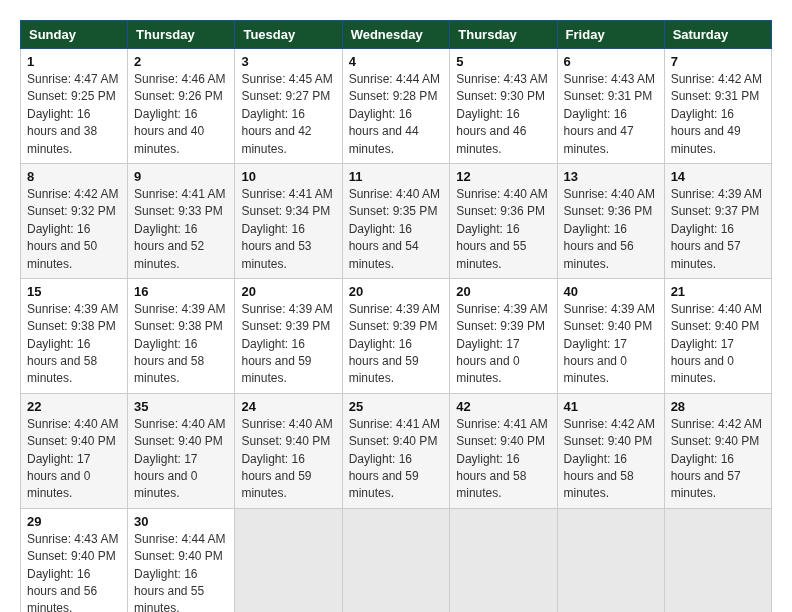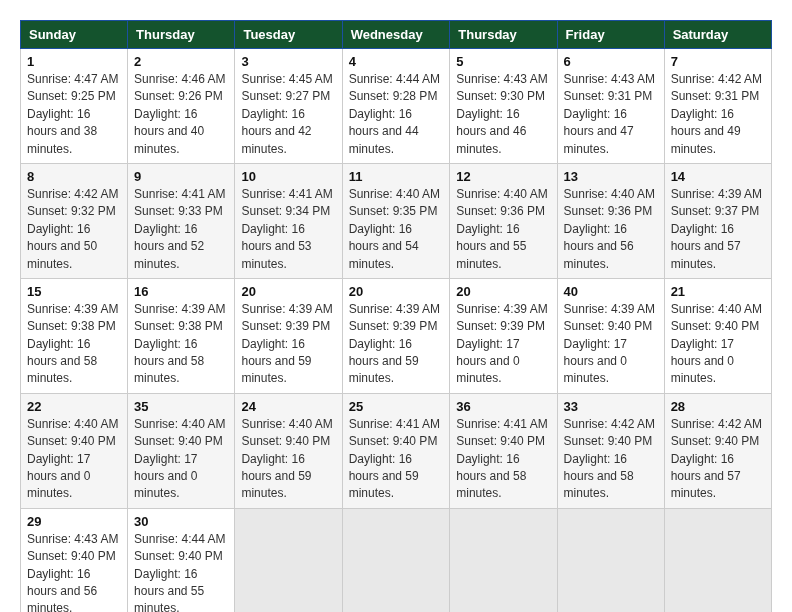--- a/index.html
+++ b/index.html
@@ -212,25 +212,25 @@
       </td>
           <td>
         <span class="day-number">24</span>
         <span class="day-info">Sunrise: 4:40 AM<br>Sunset: 9:40 PM<br>Daylight: 16 hours and 59 minutes.</span>
       </td>
           <td>
         <span class="day-number">25</span>
         <span class="day-info">Sunrise: 4:41 AM<br>Sunset: 9:40 PM<br>Daylight: 16 hours and 59 minutes.</span>
       </td>
           <td>
-        <span class="day-number">36</span>
+        <span class="day-number">42</span>
         <span class="day-info">Sunrise: 4:41 AM<br>Sunset: 9:40 PM<br>Daylight: 16 hours and 58 minutes.</span>
       </td>
           <td>
-        <span class="day-number">33</span>
+        <span class="day-number">41</span>
         <span class="day-info">Sunrise: 4:42 AM<br>Sunset: 9:40 PM<br>Daylight: 16 hours and 58 minutes.</span>
       </td>
           <td>
         <span class="day-number">28</span>
         <span class="day-info">Sunrise: 4:42 AM<br>Sunset: 9:40 PM<br>Daylight: 16 hours and 57 minutes.</span>
       </td>
         </tr>
         <tr>
           <td>
         <span class="day-number">29</span>

